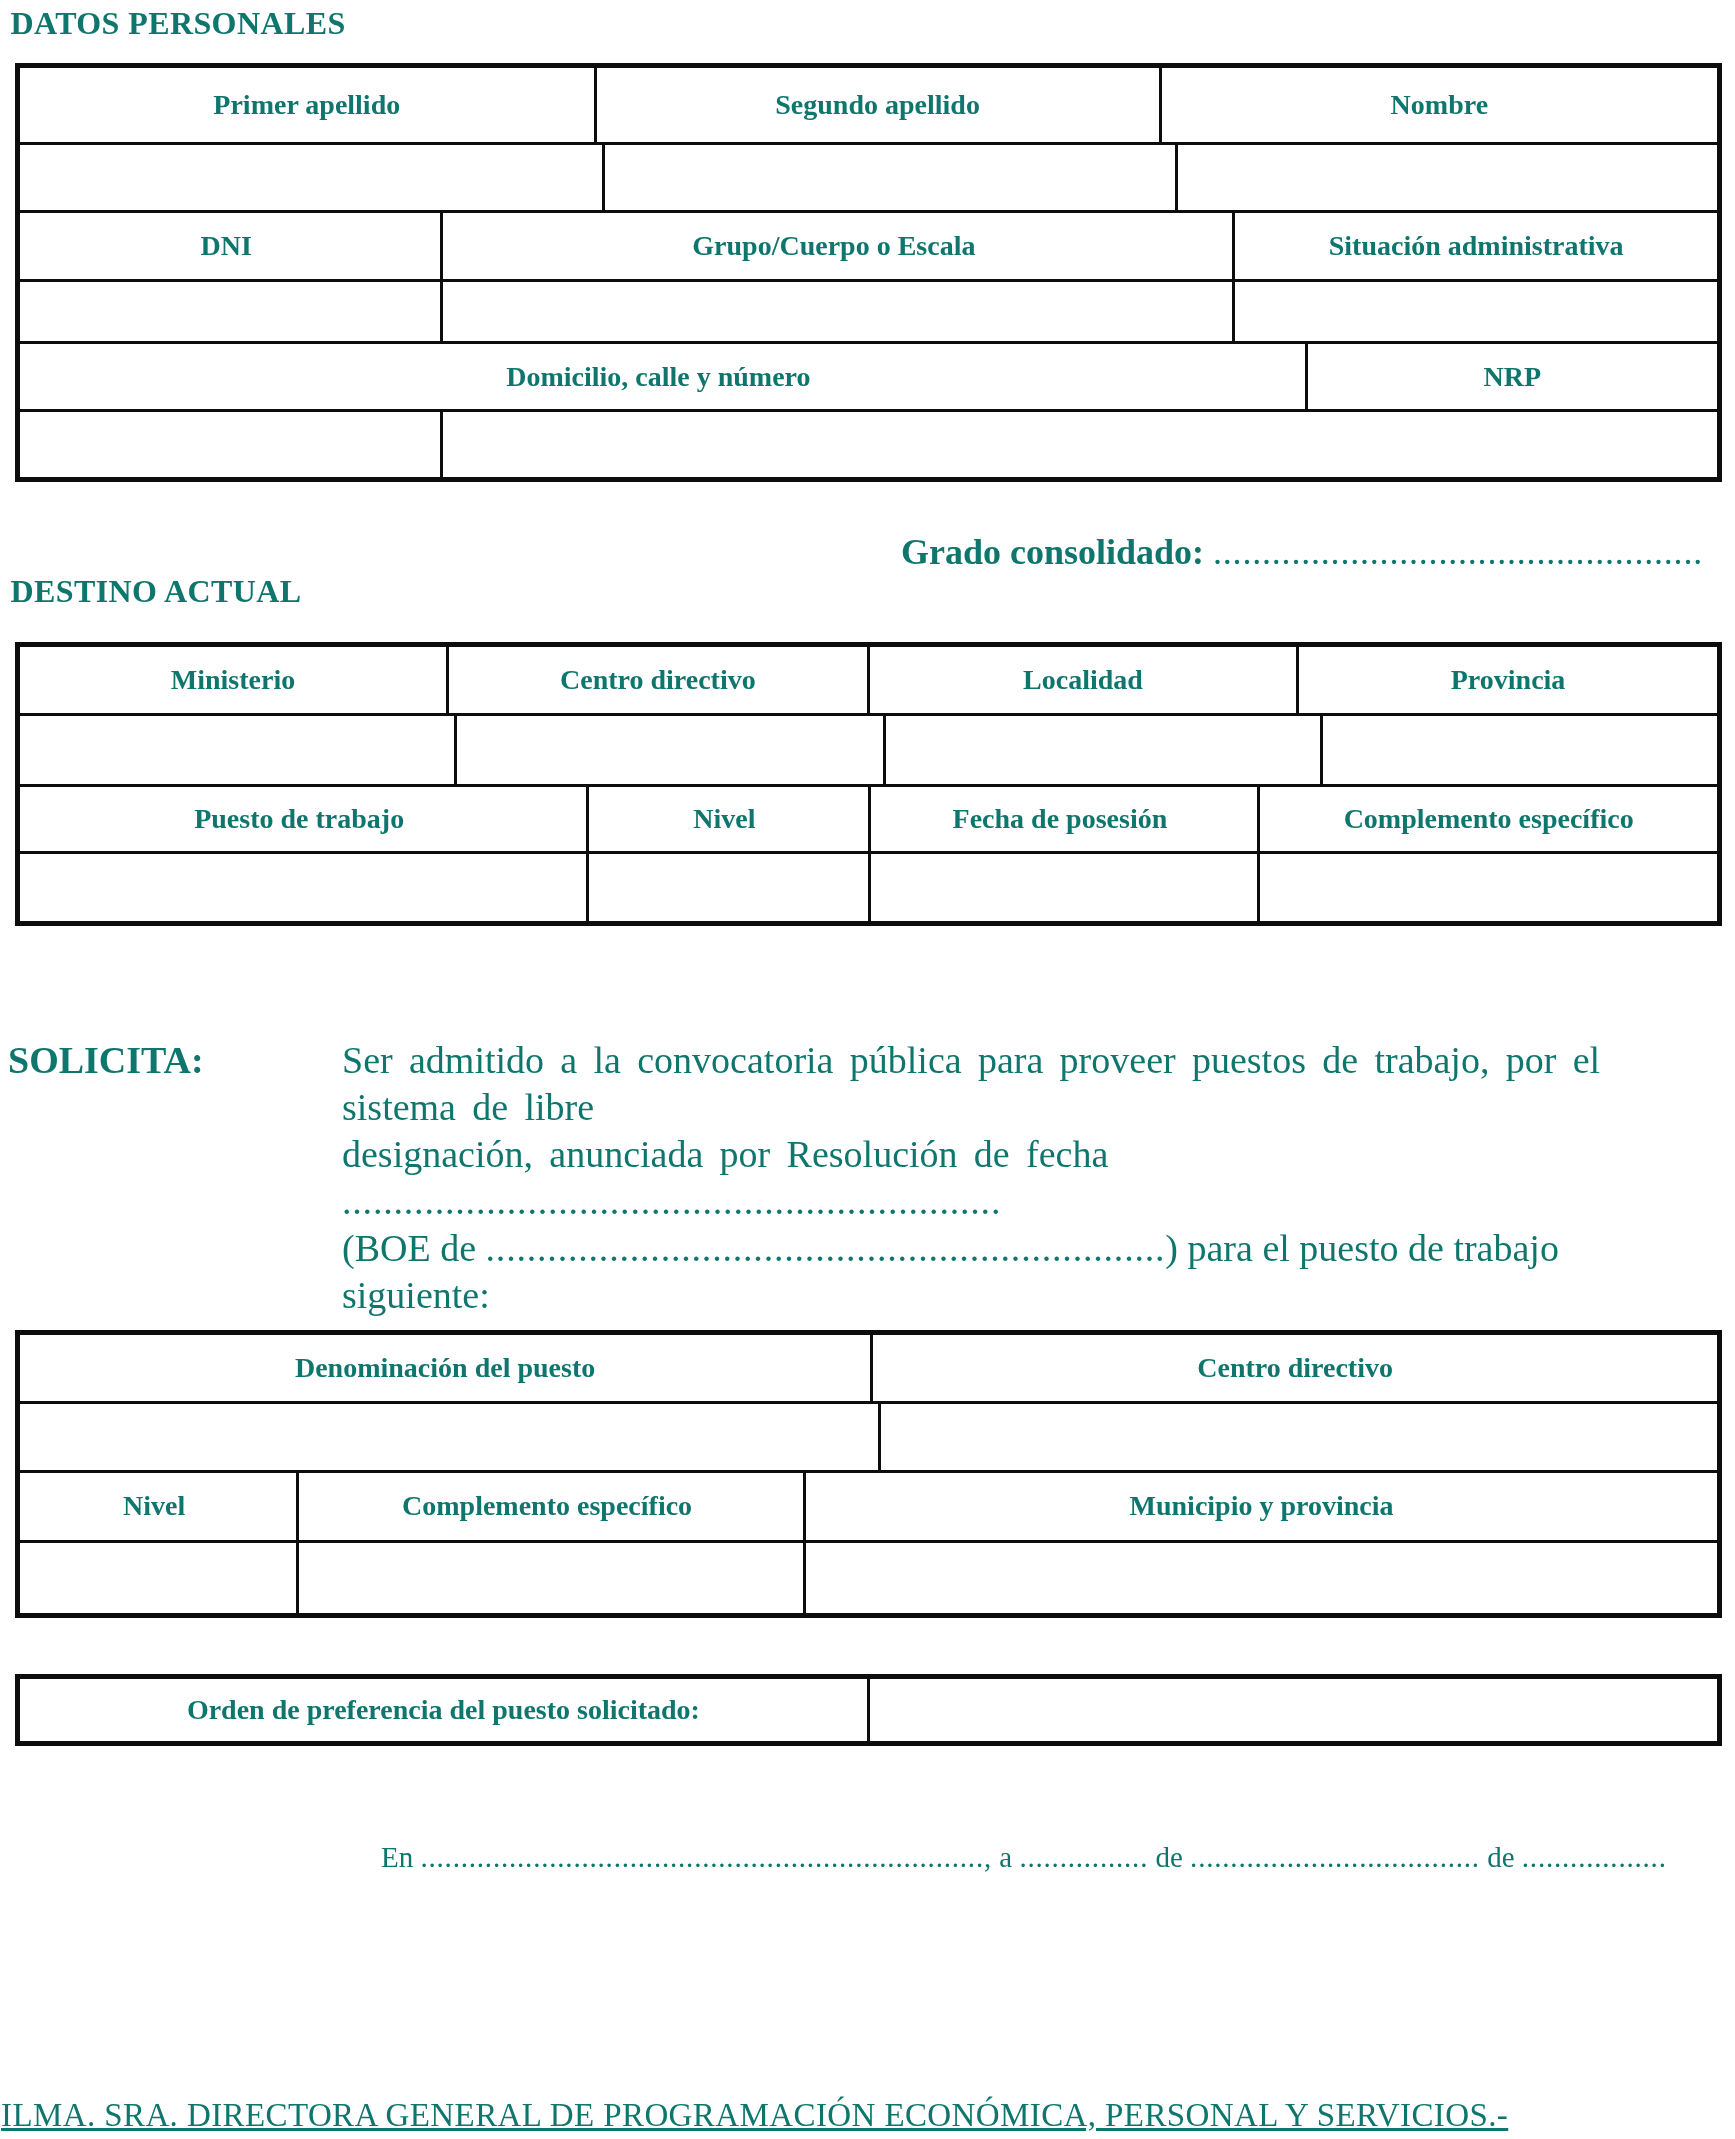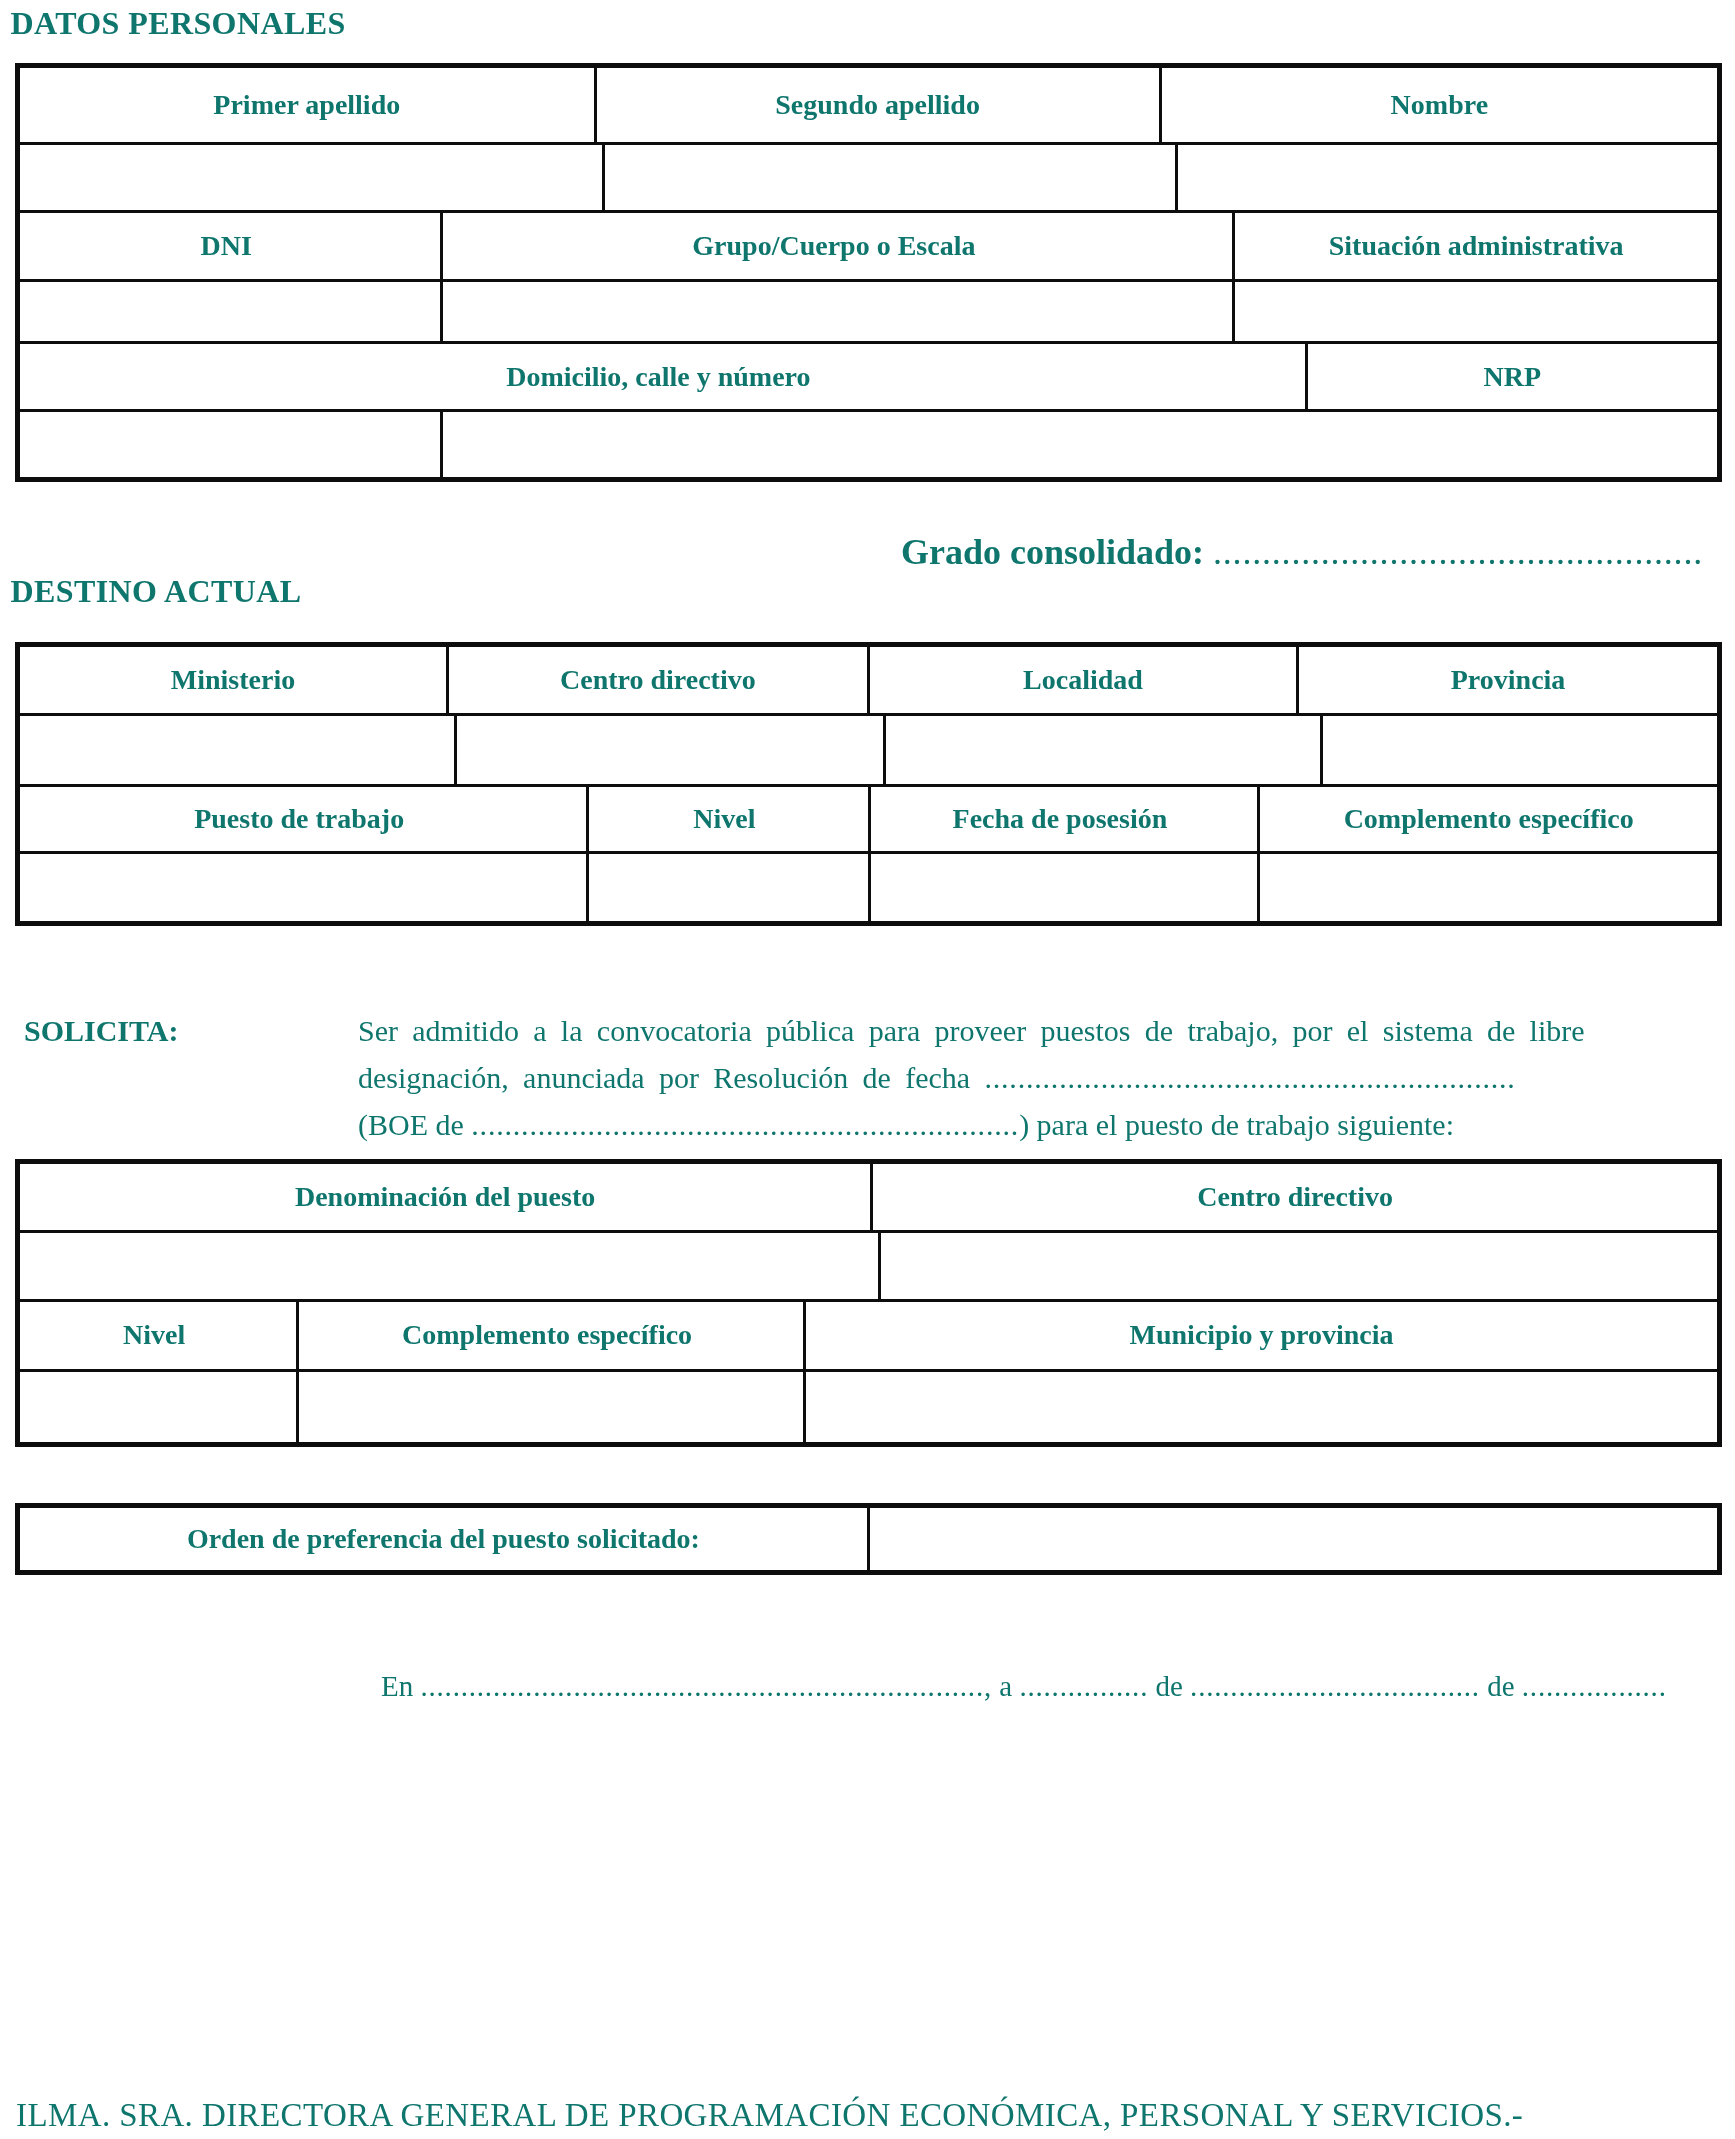--- a/index.html
+++ b/index.html
@@ -36,37 +36,38 @@
     text-align:right;
     font-size:36px;line-height:35px;
   }
   .grado .lbl{font-weight:700;}
   .destino{margin-top:3px;}
   .t2{margin-top:33px;}
   .t1{margin-top:22.6px;}
   .t3{margin-top:10.5px;}
   .t4{margin-top:56px;}
   .solicita{
-    margin-top:81px;
+    margin-top:111px;
     display:flex;
-    padding-left:24px;padding-right:44px;
-    font-size:30px;line-height:47px;
+    padding-left:8px;padding-right:44px;
+    font-size:38px;line-height:47px;
   }
   .solicita .sol-label{flex:0 0 334px;font-weight:700;}
   .solicita .sol-body{flex:1;}
   .just{word-spacing:6.8px;}
   .fecha{
     margin-top:92px;
     padding-left:381px;
     font-size:29px;line-height:38px;
   }
   .footer{
-    position:absolute;left:16px;top:2097px;
+    position:absolute;left:1px;top:2097px;
     font-size:33px;letter-spacing:0.4px;
     white-space:nowrap;
+    text-decoration:underline;
   }
   .dots{letter-spacing:0.8px;}
 </style>
 </head>
 <body>
 
 <div class="page">
 
   <div class="h1">DATOS PERSONALES</div>
 

